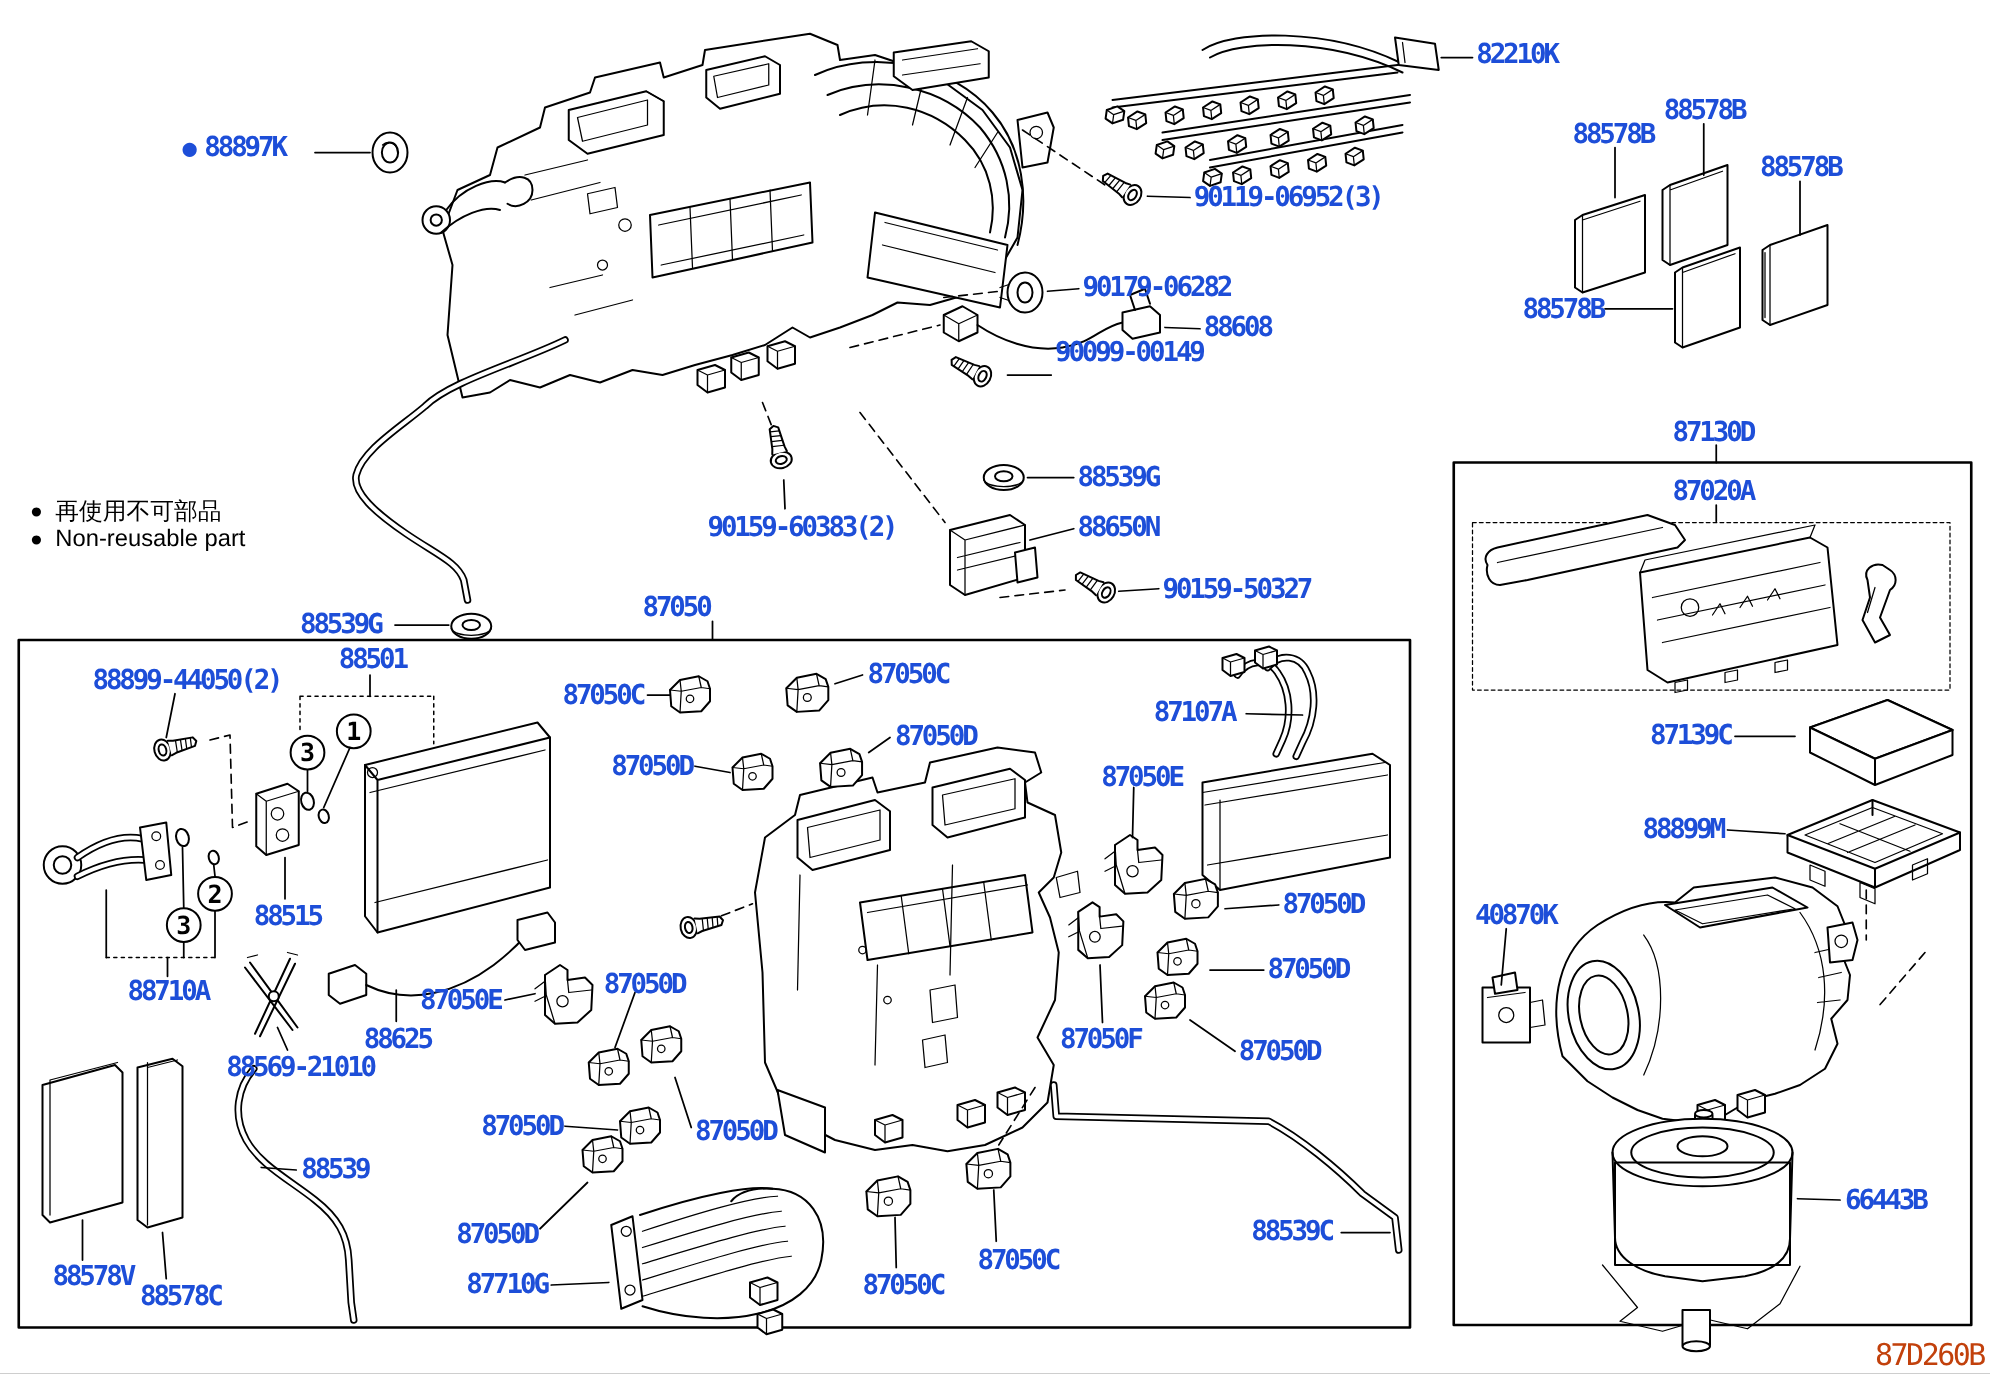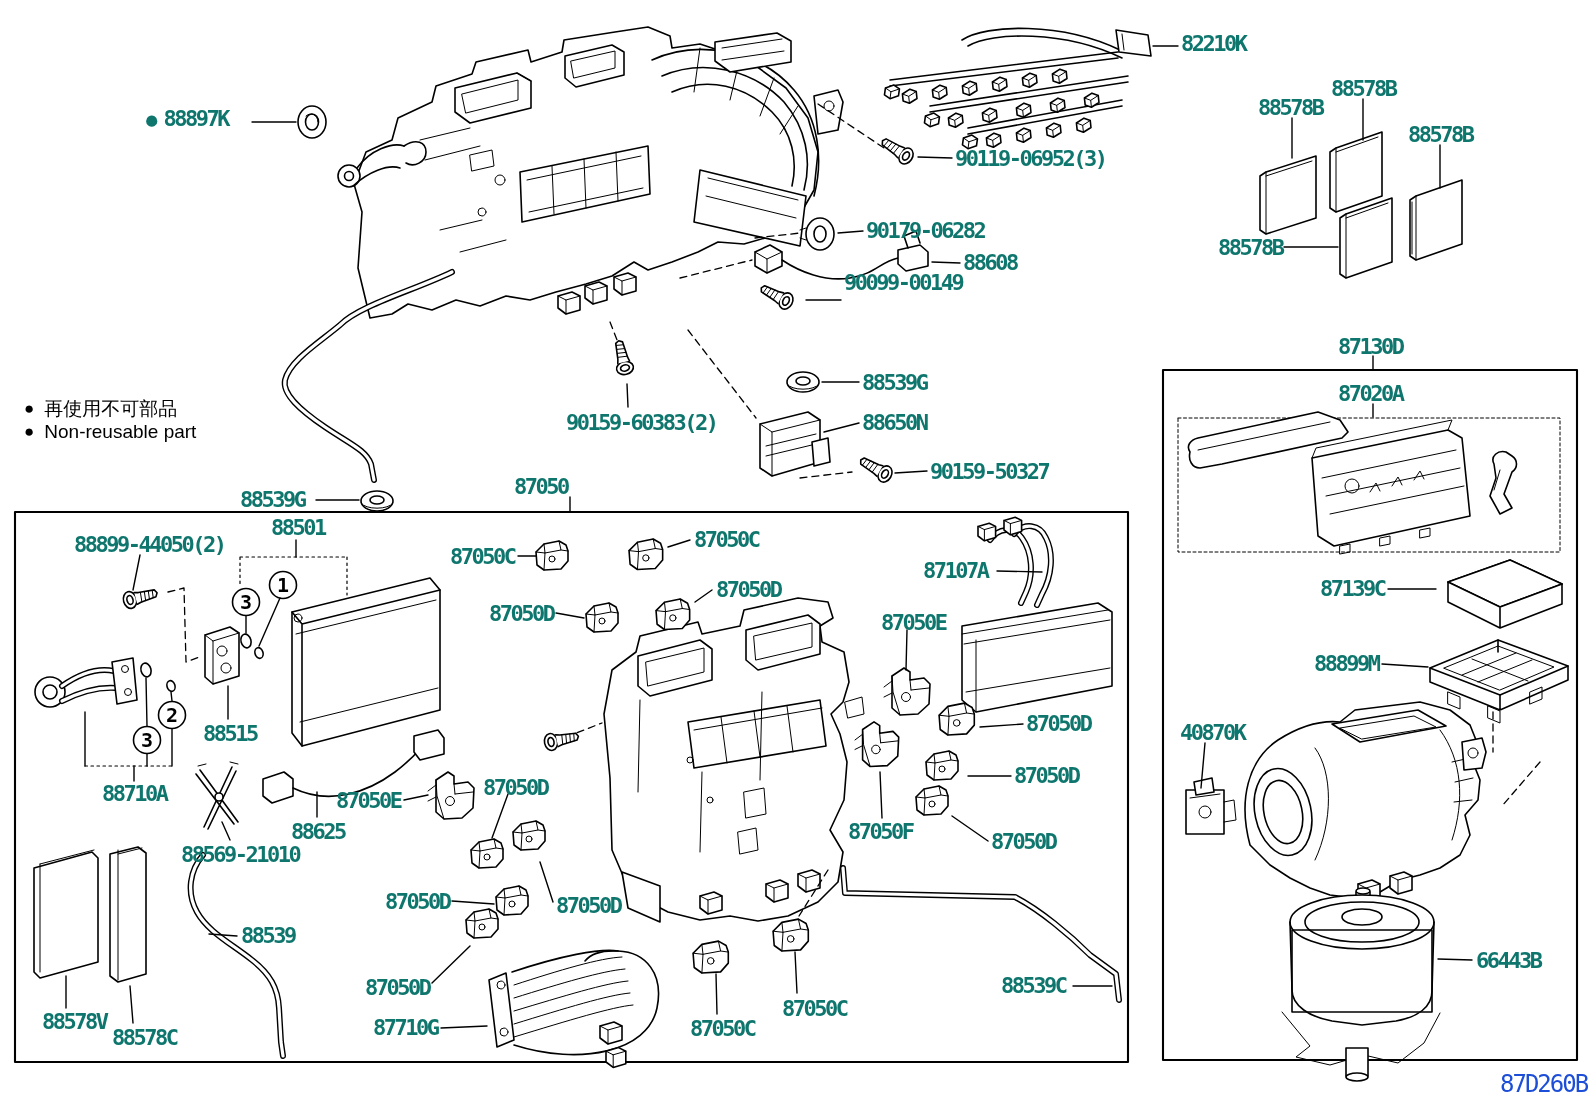--- a/index.html
+++ b/index.html
@@ -12,26 +12,26 @@
   .art .f{fill:#fff;}
   .art .thin{stroke-width:1;}
   .art .b2{stroke-width:2.1;}
   .art .dash{stroke-dasharray:7 5;stroke-width:1.3;}
   .art .dot{stroke-dasharray:2.5 3.5;stroke-width:1.2;}
   .art .tubeO{stroke-width:6;}
   .art .tubeI{stroke:#fff;stroke-width:3.2;}
   .art .ldr{stroke-width:1.4;}
   .cnum{font:700 20px "DejaVu Sans Mono",monospace;fill:#000;stroke:none;}
   .lbl{position:absolute;font:700 22px/1 "DejaVu Sans Mono",monospace;letter-spacing:-2.5px;
-       color:#0f766e;white-space:nowrap;}
+       color:#1d4ed8;white-space:nowrap;}
   .lbl .blt{font-size:19px;letter-spacing:0;margin-right:6px;}
   .legend-row{position:absolute;display:flex;align-items:center;color:#000;
        font:400 19px "Liberation Sans",sans-serif;white-space:nowrap;}
   .legend-row .blt{font-size:17px;margin-right:10px;}
-  .code{position:absolute;font:400 24px/1 "DejaVu Sans Mono",monospace;letter-spacing:-2px;color:#1d4ed8;}
+  .code{position:absolute;font:400 24px/1 "DejaVu Sans Mono",monospace;letter-spacing:-2px;color:#c2410c;}
 </style>
 </head>
 <body>
 
 <div id="stage">
 
 <svg class="art" width="1592" height="1099" viewBox="0 0 1592 1099">
   <defs>
     <pattern id="fins" width="7.5" height="12" patternUnits="userSpaceOnUse">
       <path d="M3.7,0 V12" stroke="#000" stroke-width="1"></path>

